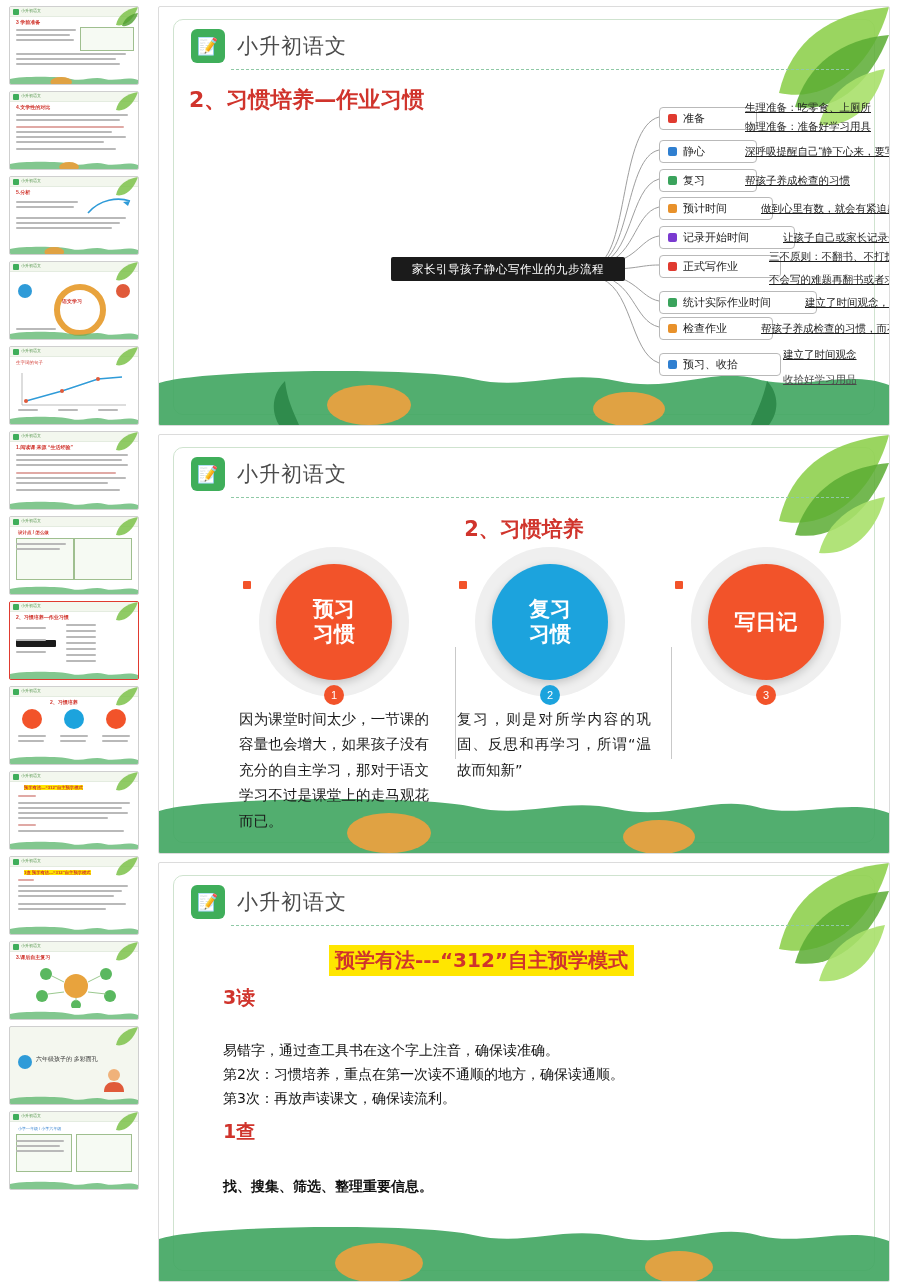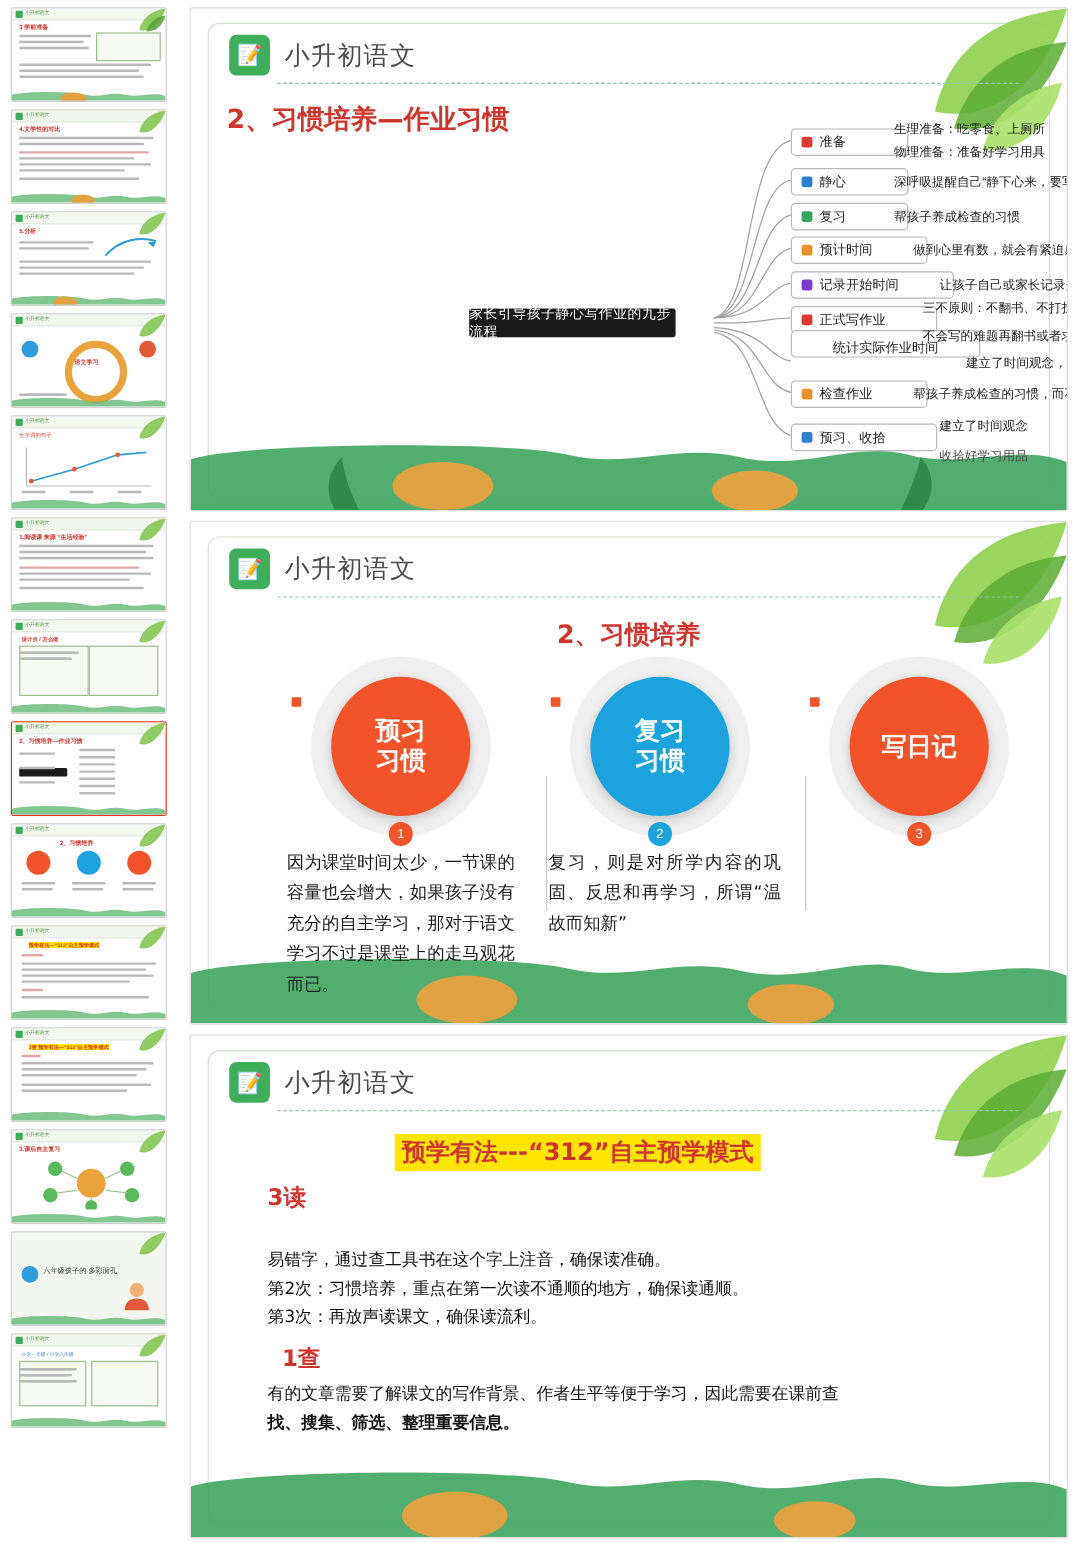--- a/index.html
+++ b/index.html
@@ -32,24 +32,24 @@
   .slide .bggrass{position:absolute;left:0;bottom:0;width:100%;height:86px;pointer-events:none;}
 
   .brand{position:absolute;left:32px;top:22px;display:flex;align-items:center;gap:12px;}
   .brand .badge{width:34px;height:34px;background:#3fae5a;border-radius:6px;display:flex;align-items:center;justify-content:center;color:#fff;font-size:17px;}
   .brand .btxt{font-size:21px;color:#4b4b4b;font-family:"DejaVu Sans",sans-serif;letter-spacing:1px;}
   .dashline{position:absolute;left:72px;top:62px;right:40px;border-top:1px dashed #8fc9a6;}
 
   .redtitle{position:absolute;font-weight:bold;color:#d0342c;font-family:"DejaVu Sans",sans-serif;}
 
   
-  .mm-root{position:absolute;left:232px;top:250px;width:172px;height:24px;background:#1b1b1b;color:#fff;font-size:11.5px;display:flex;align-items:center;justify-content:center;border-radius:2px;letter-spacing:.5px;}
+  .mm-root{position:absolute;left:232px;top:250px;width:234px;height:24px;background:#1b1b1b;color:#fff;font-size:11.5px;display:flex;align-items:center;justify-content:center;border-radius:2px;letter-spacing:.5px;}
   .node{position:absolute;height:21px;border:1px solid #b9b9b9;border-radius:4px;background:#fff;display:flex;align-items:center;padding:0 8px;gap:6px;font-size:11px;color:#222;}
   .node .dot{width:9px;height:9px;border-radius:2px;}
-  .notetxt{position:absolute;font-size:10.5px;color:#1d1d1d;white-space:nowrap;}
+  .notetxt{position:absolute;font-size:10.5px;color:#1d1d1d;white-space:nowrap;text-decoration:underline;}
 
   
   .circ-wrap{position:absolute;width:116px;height:116px;border-radius:50%;display:flex;align-items:center;justify-content:center;box-shadow:0 3px 9px rgba(0,0,0,.18);}
   .circ-outer{position:absolute;width:150px;height:150px;border-radius:50%;background:#efefef;}
   .circ-txt{color:#fff;font-weight:bold;font-size:21px;line-height:1.18;text-align:center;font-family:"DejaVu Sans",sans-serif;}
   .num-badge{position:absolute;width:20px;height:20px;border-radius:50%;color:#fff;font-size:11px;display:flex;align-items:center;justify-content:center;}
   .para{position:absolute;font-size:14.5px;line-height:1.75;color:#1a1a1a;font-family:"DejaVu Sans",sans-serif;text-align:justify;}
   .vsep{position:absolute;width:1px;background:#c9c9c9;}
   .sq{position:absolute;width:8px;height:8px;background:#f2532a;border-radius:1px;}
 
@@ -415,21 +415,21 @@
         <span>预计时间</span>
       </div>
       <div class="node" style="left:500px;top:219px;width:118px;">
         <span class="dot" style="background:#7a3ad0"></span>
         <span>记录开始时间</span>
       </div>
       <div class="node" style="left:500px;top:248px;width:104px;">
         <span class="dot" style="background:#e03a2f"></span>
         <span>正式写作业</span>
       </div>
-      <div class="node" style="left:500px;top:268px;width:140px;flex-direction:column;">
+      <div class="node" style="left:500px;top:284px;width:140px;">
         <span class="dot" style="background:#3aa35c"></span>
         <span>统计实际作业时间</span>
       </div>
       <div class="node" style="left:500px;top:310px;width:96px;">
         <span class="dot" style="background:#e8912a"></span>
         <span>检查作业</span>
       </div>
       <div class="node" style="left:500px;top:346px;width:104px;">
         <span class="dot" style="background:#2f7fd0"></span>
         <span>预习、收拾</span>
@@ -525,19 +525,18 @@
 
       <div class="hl-title" style="left:170px;top:82px;">预学有法---“312”自主预学模式</div>
 
       <div class="s3h" style="left:64px;top:122px;">3读</div>
       <div class="s3p" style="left:64px;top:176px;width:610px;">
         <span>易错字，通过查工具书在这个字上注音，确保读准确。</span>
       </div>
       <div class="s3p" style="left:64px;top:200px;width:640px;">第2次：习惯培养，重点在第一次读不通顺的地方，确保读通顺。</div>
       <div class="s3p" style="left:64px;top:224px;width:640px;">第3次：再放声读课文，确保读流利。</div>
 
-      <div class="s3h" style="left:64px;top:256px;margin-left:12px;">1查</div>
-      <div class="s3p" style="left:64px;top:288px;width:640px;">有的文章需要了解课文的写作背景、作者生平等便于学习，因此需要在课前查</div>
+      <div class="s3h" style="left:64px;top:256px;">1查</div>
       <div class="s3p" style="left:64px;top:312px;width:640px;font-weight:bold;">找、搜集、筛选、整理重要信息。</div>
     </div>
 
   </div>
 </div>
 
 </body></html>

